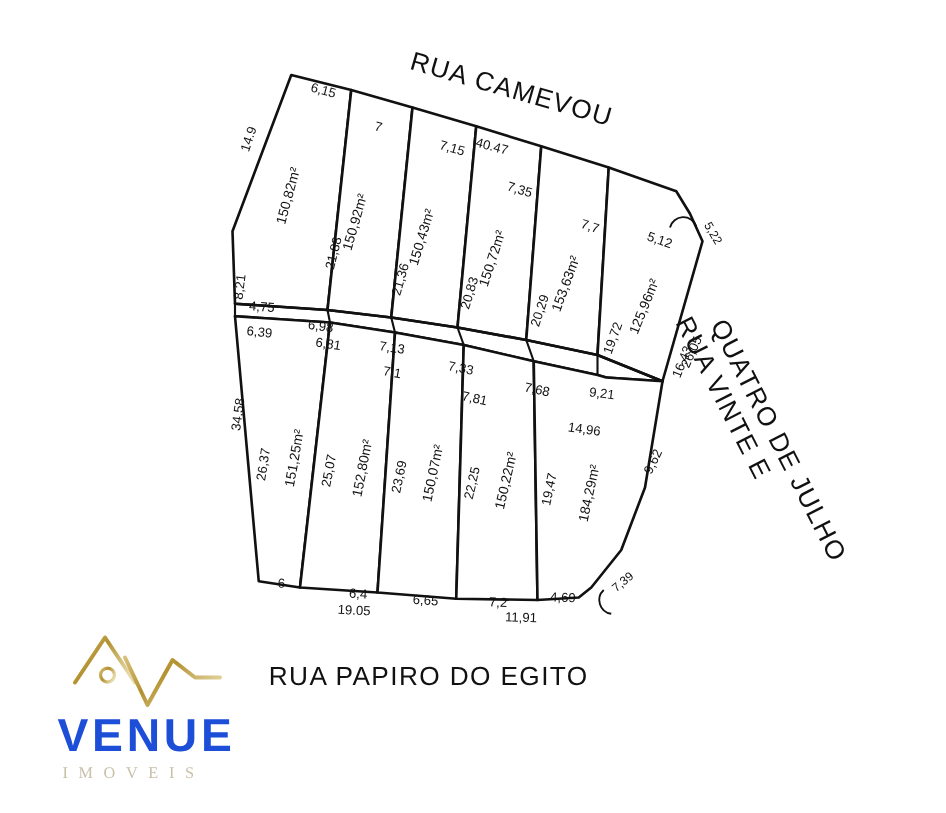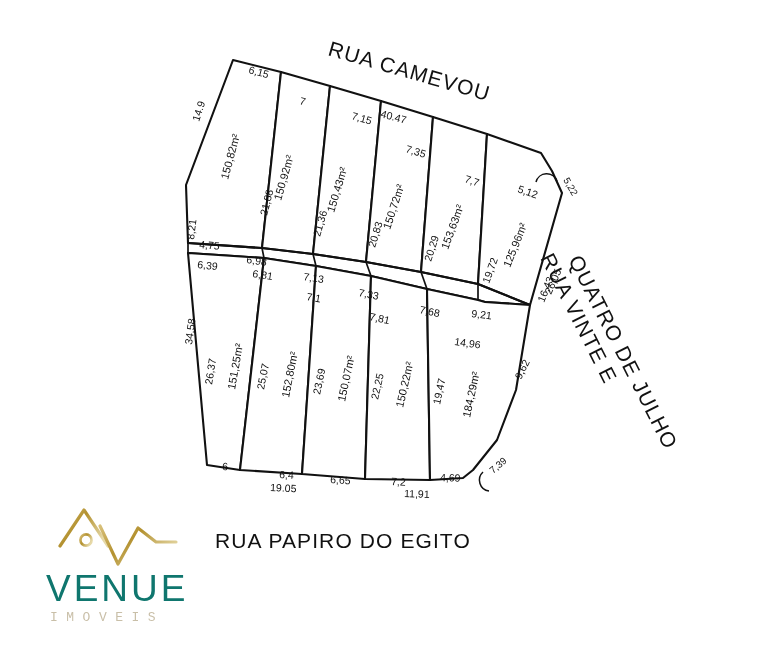--- a/index.html
+++ b/index.html
@@ -18,27 +18,27 @@
   text{fill:#111111;font-family:"Liberation Sans", sans-serif;}
   .street-label{font-size:21px;letter-spacing:1.1px;fill:#111111;}
   .dim{font-size:10.5px;}
   .dim-sm{font-size:9.7px;}
   .area{font-size:11px;}
   .logo{
     position:absolute;left:24px;top:498px;width:200px;height:140px;
   }
   .logo-word{
     position:absolute;left:22px;top:70px;
-    font-size:37px;letter-spacing:3px;color:#0f766e;font-weight:normal;
+    font-size:37px;letter-spacing:3px;color:#1d4ed8;font-weight:bold;
     font-family:"Liberation Sans", sans-serif;
   }
   .logo-sub{
     position:absolute;left:26px;top:112px;
     font-size:13px;letter-spacing:8.5px;color:#c9bfa8;
-    font-family:Liberation Mono, monospace;
+    font-family:Liberation Serif, serif;
   }
   .logo-mark{position:absolute;left:28px;top:0px;width:150px;height:70px;}
 </style>
 </head>
 <body>
 
 <svg id="plat" viewBox="0 0 757 650">
 
   <g>
     <path class="lot-face lot-line" d="M 233,60 L 281,72 L 262,248 L 188,243 L 186,185 Z"></path>

